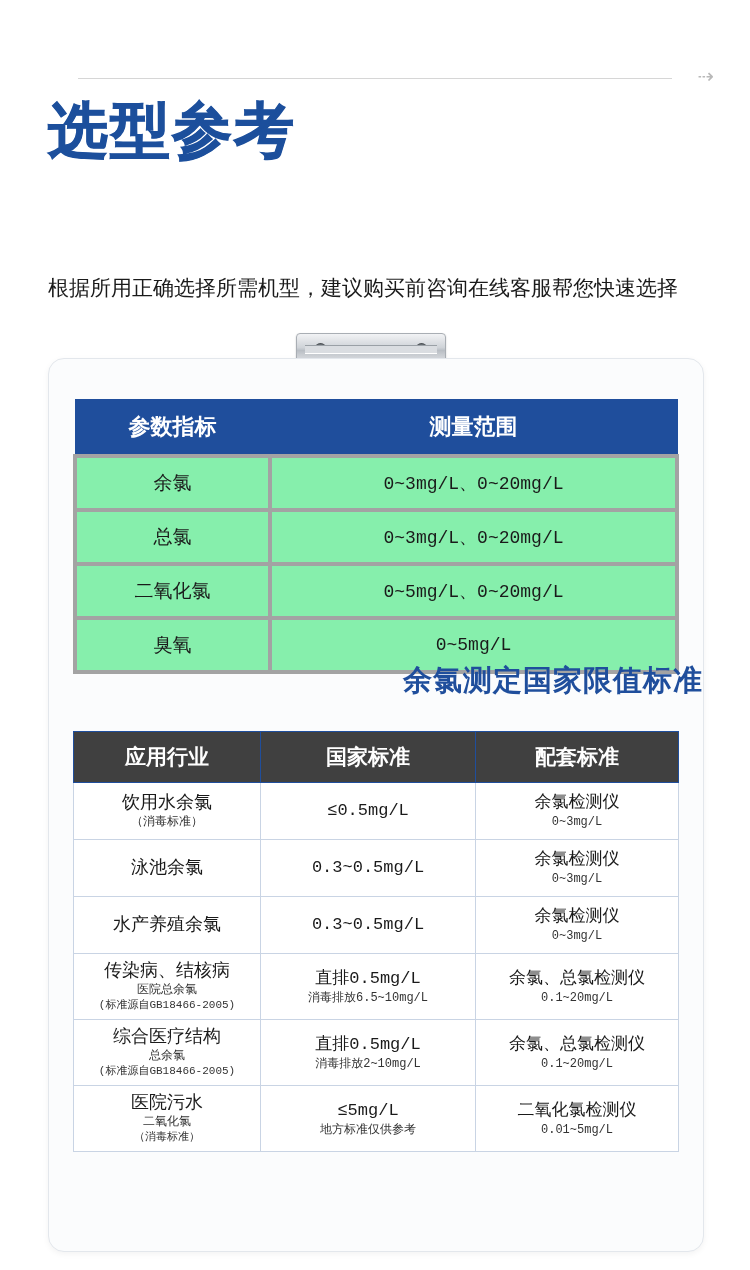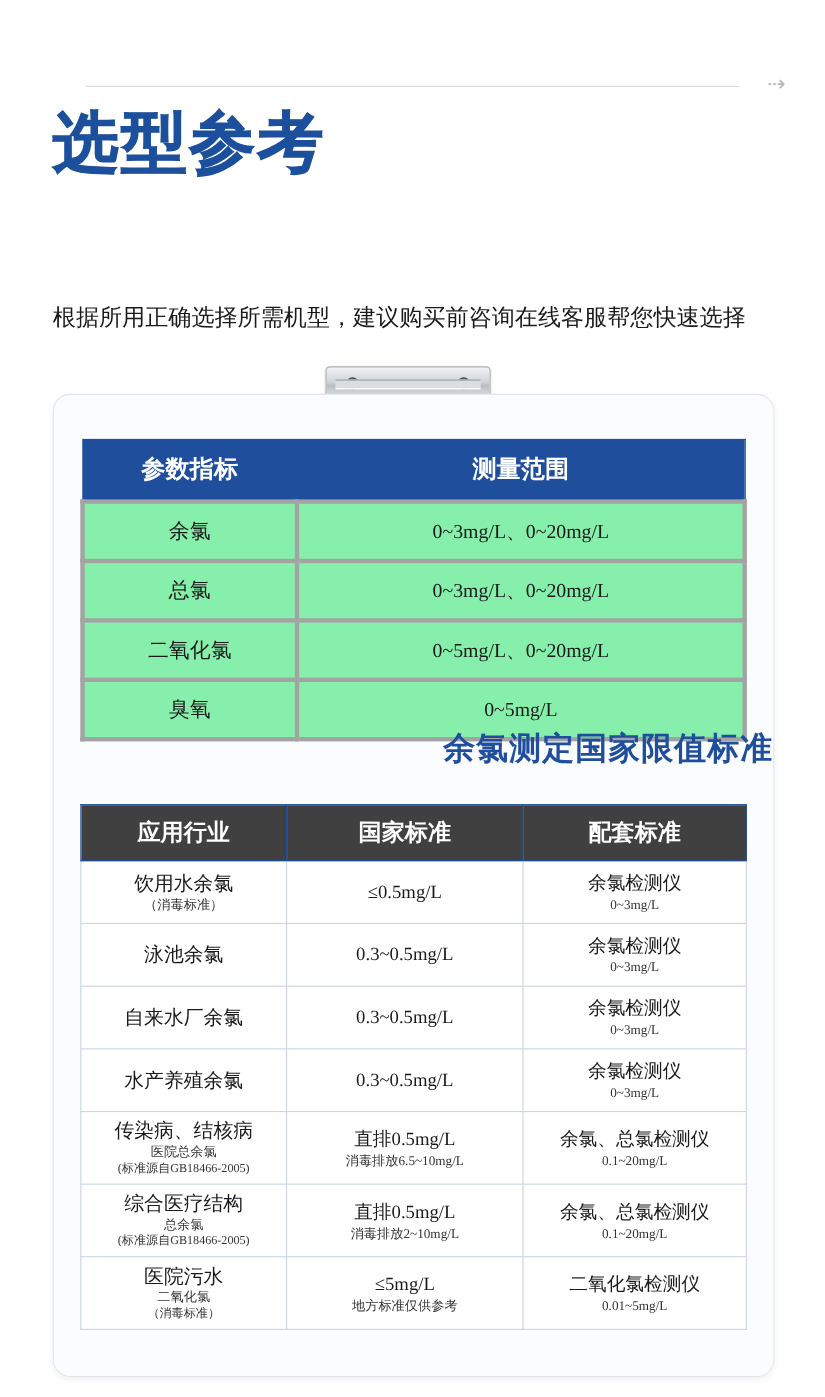--- a/index.html
+++ b/index.html
@@ -114,21 +114,21 @@
     height: 892px;
     background: #fbfcfd;
     border: 1px solid #e3e7ec;
     border-radius: 16px;
     box-shadow: 0 2px 6px rgba(0,0,0,0.05);
   }
 
   table {
     border-collapse: collapse;
     table-layout: fixed;
-    font-family: Liberation Serif, serif;
+    font-family: Liberation Mono, monospace;
   }
   .tbl-range {
     position: absolute;
     top: 40px;
     left: 24px;
     width: 606px;
   }
   .tbl-range th {
     background: #1f4e9c;
     color: #ffffff;
@@ -275,32 +275,20 @@
       </td>
       <td class="c2">
         <span>0.3~0.5mg/L</span>
       </td>
       <td class="c3">
         <span>余氯检测仪</span>
         <span class="mini-note">0~3mg/L</span>
       </td>
     </tr>
 
-    <tr>
-      <td class="c1">
-        <span>自来水厂余氯</span>
-      </td>
-      <td class="c2">
-        <span>0.3~0.5mg/L</span>
-      </td>
-      <td class="c3">
-        <span>余氯检测仪</span>
-        <span class="mini-note">0~3mg/L</span>
-      </td>
-    </tr>
 
     <tr>
       <td class="c1">
         <span>水产养殖余氯</span>
       </td>
       <td class="c2">
         <span>0.3~0.5mg/L</span>
       </td>
       <td class="c3">
         <span>余氯检测仪</span>

